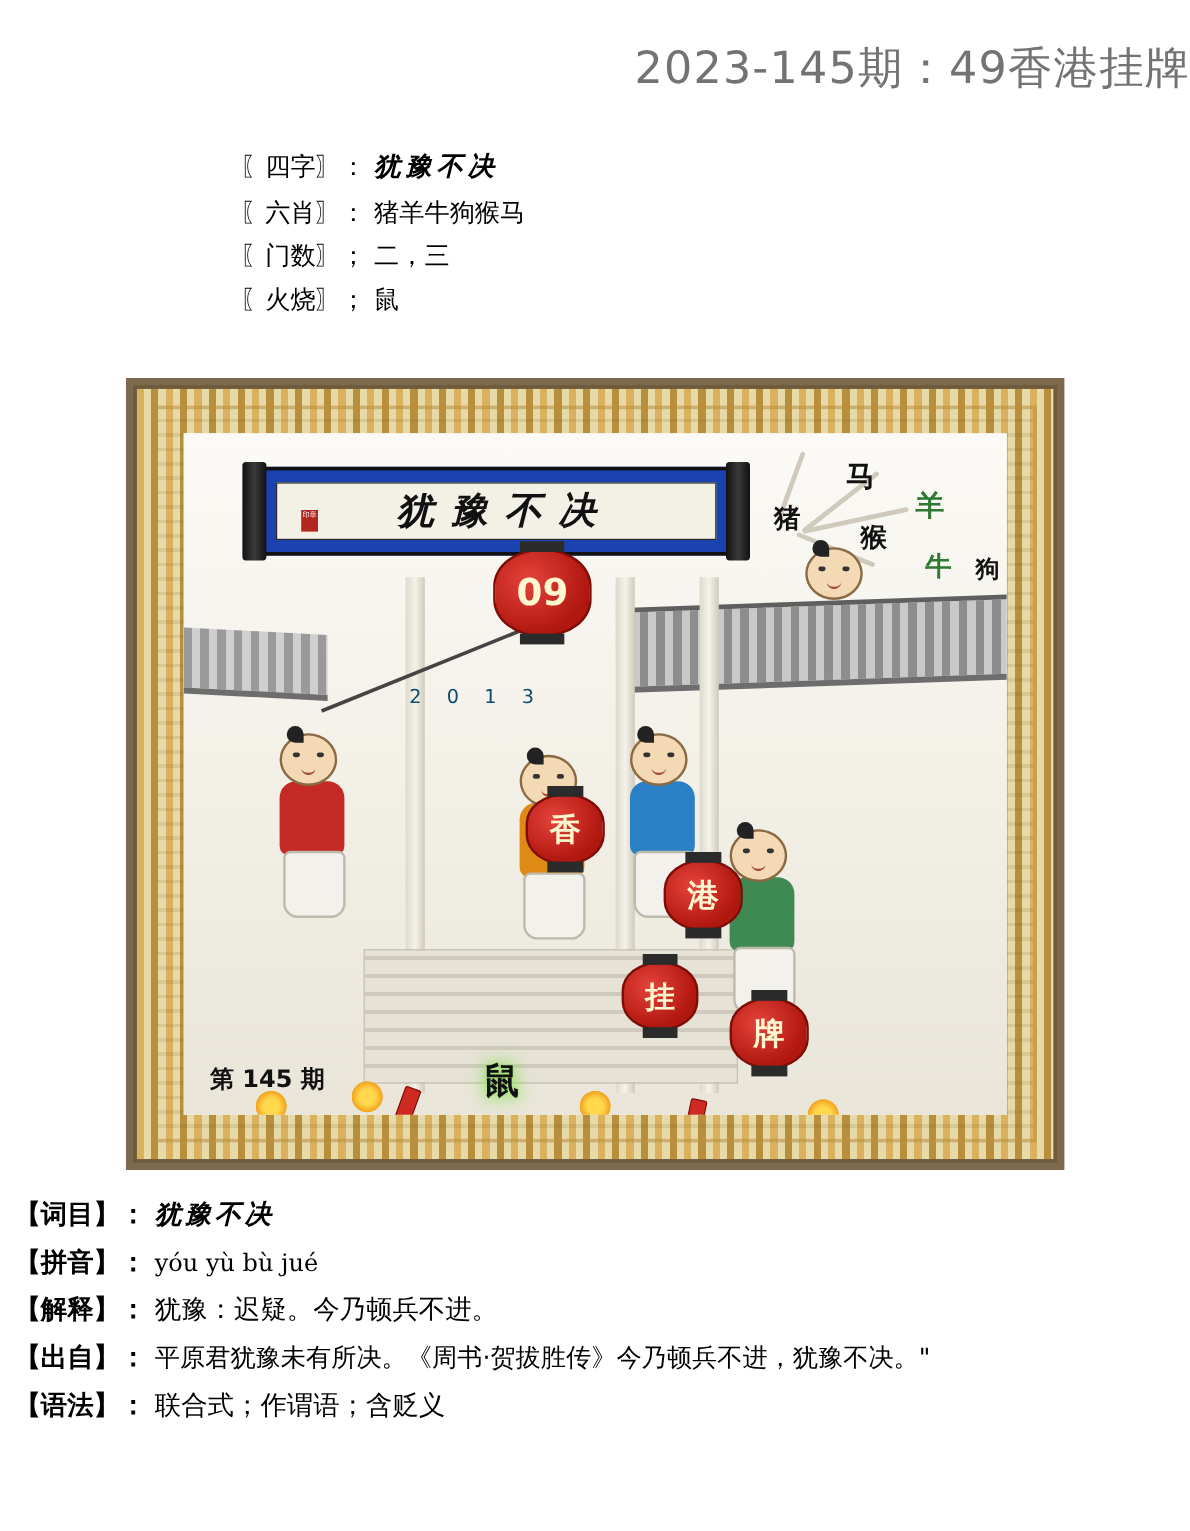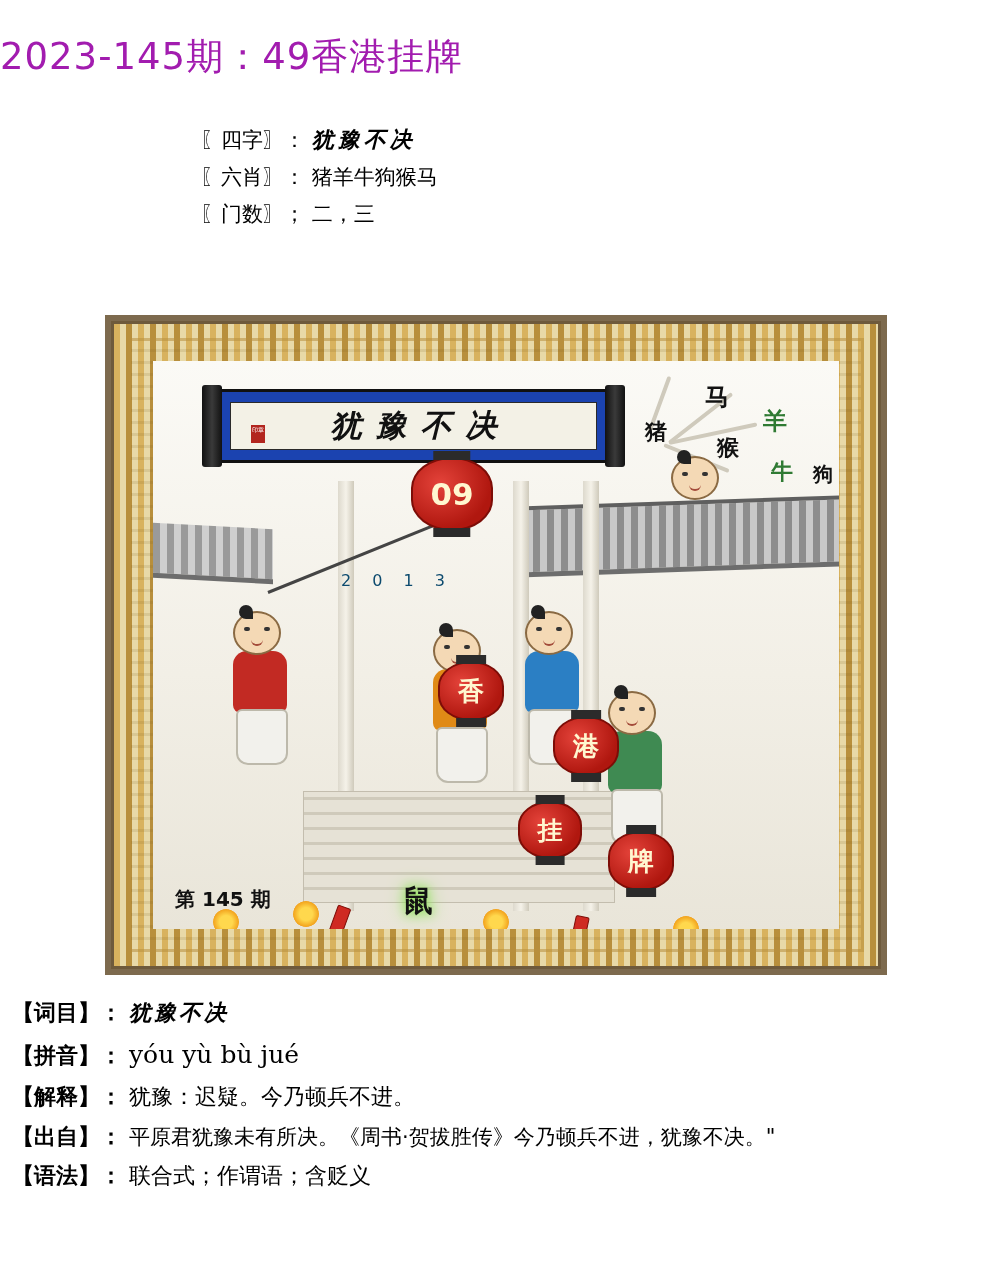--- a/index.html
+++ b/index.html
@@ -10,27 +10,27 @@
   body {
     width: 992px;
     height: 1276px;
     position: relative;
     font-family: "DejaVu Sans", "Liberation Sans", sans-serif;
     color: #000;
     overflow: hidden;
   }
 
   .page-title {
-    text-align: left;
+    text-align: right;
     font-size: 37px;
     font-weight: 400;
     letter-spacing: 1px;
     margin: 0;
     padding-top: 32px;
-    color: #a21caf;
+    color: #737373;
   }
 
   .meta-block {
     margin-top: 38px;
     padding-left: 200px;
     font-size: 21px;
     line-height: 1.75;
   }
   .meta-row {
     white-space: nowrap;
@@ -373,41 +373,45 @@
   .def-label { font-weight: bold; }
   .def-value { }
   .def-value.brush2 {
     font-family: "DejaVu Serif", "Liberation Serif", serif;
     font-style: italic;
     font-weight: bold;
     letter-spacing: 3px;
   }
   .pinyin {
     font-family: "DejaVu Serif", "Liberation Serif", serif;
-    font-size: 25px;
+    font-size: 20px;
   }
   .def-small { font-size: 21px; }
 </style>
 </head>
 <body>
 
 <h1 class="page-title">2023-145期：49香港挂牌</h1>
 
 <div class="meta-block">
   <div class="meta-row">
     <span class="meta-label">〖四字〗：</span>
     <span class="meta-value brush">犹豫不决</span>
   </div>
   <div class="meta-row">
     <span class="meta-label">〖六肖〗：</span>
     <span class="meta-value">猪羊牛狗猴马</span>
   </div>
   <div class="meta-row">
     <span class="meta-label">〖门数〗；</span>
     <span class="meta-value">二，三</span>
+  </div>
+  <div class="meta-row">
+    <span class="meta-label">〖火烧〗；</span>
+    <span class="meta-value">鼠</span>
   </div>
 </div>
 
 <div class="poster-wrap">
   <div class="poster-outer"></div>
   <div class="poster-frame"></div>
   <div class="poster-inner">
 
     <div class="bg-wall"></div>
     <div class="roof-right"></div>

